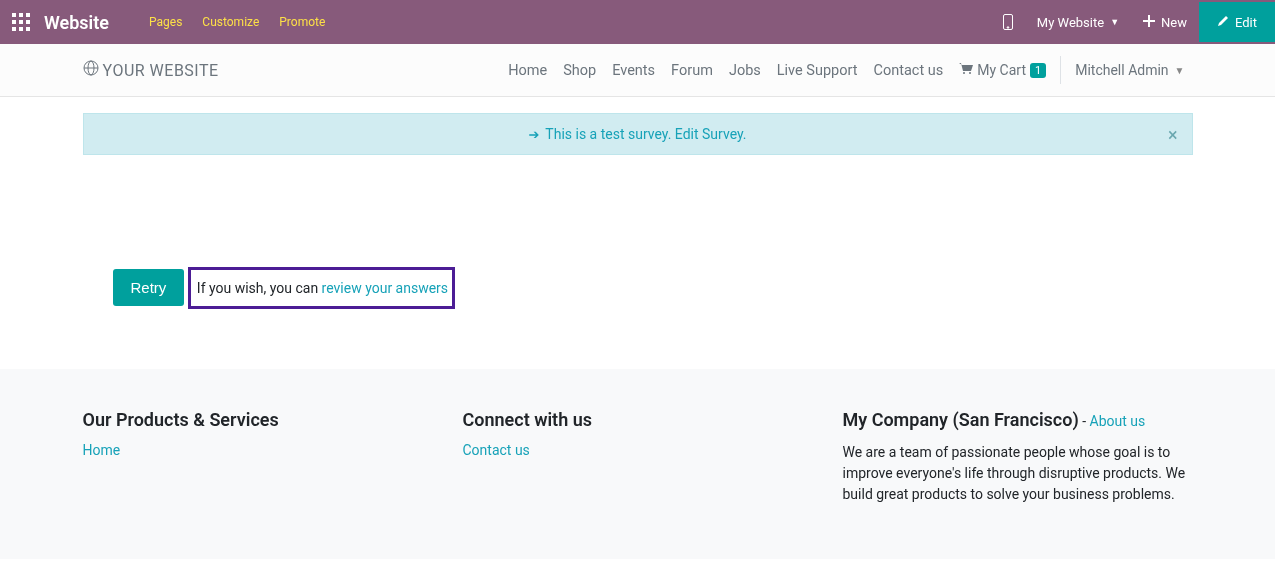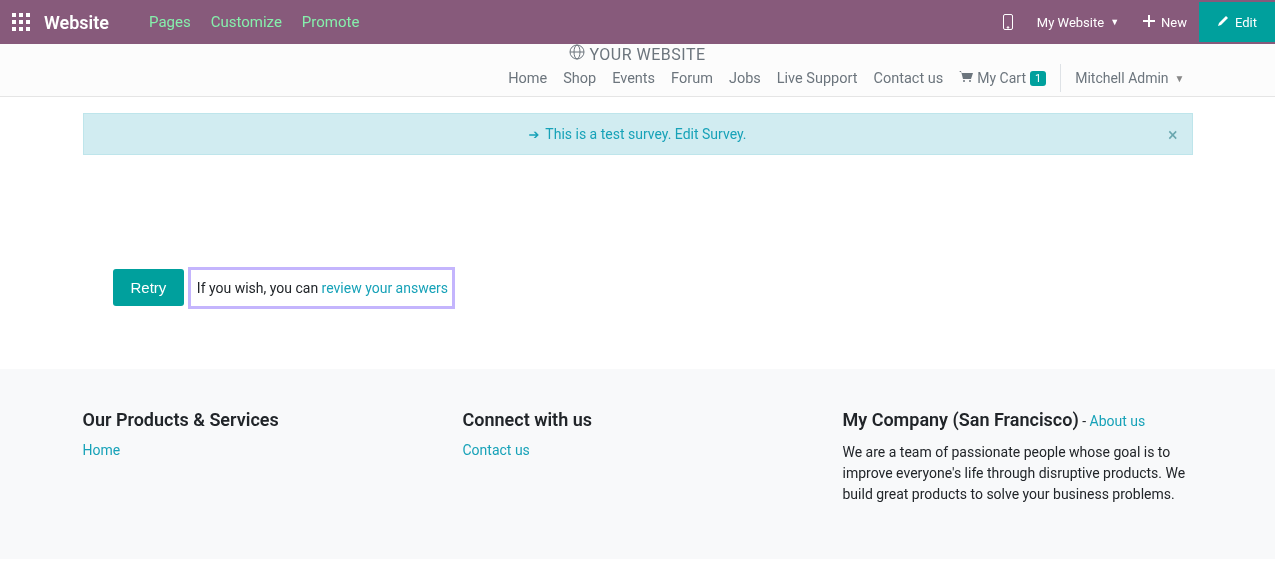--- a/index.html
+++ b/index.html
@@ -2,49 +2,49 @@
 <html><head>
   <meta charset="utf-8">
   <style>
     * { margin: 0; padding: 0; box-sizing: border-box; }
     body { font-family: -apple-system, BlinkMacSystemFont, "Segoe UI", Roboto, "Helvetica Neue", Arial, sans-serif; font-size: 14px; color: #212529; background: #fff; }
     
     .top-bar { background: #875a7b; height: 44px; display: flex; align-items: center; padding: 0 0 0 12px; color: #fff; }
     .top-bar .apps-icon { width: 18px; height: 18px; margin-right: 14px; cursor: pointer; }
     .top-bar .apps-icon svg { display: block; }
     .top-bar .brand { font-size: 18px; font-weight: 600; margin-right: 30px; }
-    .top-bar .menu-item { padding: 0 10px; font-size: 15px; color: #86efac; cursor: pointer; }
+    .top-bar .menu-item { padding: 0 10px; font-size: 12px; color: #fde047; cursor: pointer; }
     .top-bar .spacer { flex: 1; }
     .top-bar .right-item { padding: 0 12px; font-size: 13px; display: flex; align-items: center; cursor: pointer; height: 44px; }
     .top-bar .right-item .ic { margin-right: 6px; }
     .top-bar .caret { margin-left: 6px; font-size: 9px; }
     .top-bar .edit-btn { background: #00a09d; height: 40px; padding: 0 18px; display: flex; align-items: center; font-size: 13px; cursor: pointer; }
     .top-bar .edit-btn .ic { margin-right: 6px; }
     
     .site-header { border-bottom: 1px solid #e5e5e5; background: #fcfcfc; }
-    .site-header-inner { max-width: 1110px; margin: 0 auto; height: 52px; display: flex; align-items: center; flex-direction: column; }
+    .site-header-inner { max-width: 1110px; margin: 0 auto; height: 52px; display: flex; align-items: center; }
     .logo-wrap { display: flex; align-items: center; color: #6c757d; font-size: 16px; letter-spacing: 0.5px; }
     .logo-wrap .globe { margin-right: 4px; }
     .nav-links { margin-left: auto; display: flex; align-items: center; }
     .nav-links .nav-link { padding: 0 8px; color: #6c757d; font-size: 14.5px; cursor: pointer; }
     .cart-link { display: flex; align-items: center; padding: 0 8px; color: #6c757d; cursor: pointer; }
     .cart-link .badge { background: #00a09d; color: #fff; border-radius: 3px; padding: 1px 5px; font-size: 11px; margin-left: 4px; }
     .user-sep { width: 1px; height: 28px; background: #dee2e6; margin: 0 6px; }
     .user-link { color: #6c757d; padding: 0 8px; cursor: pointer; display: flex; align-items: center; }
     .user-link .caret2 { margin-left: 6px; font-size: 10px; color: #888; }
     
     .alert { max-width: 1110px; margin: 16px auto 0; background: #d1ecf1; color: #0c5460; border: 1px solid #bee5eb; padding: 12px 20px; position: relative; display: flex; align-items: center; justify-content: center; }
     .alert-link { color: #17a2b8; cursor: pointer; display: flex; align-items: center; }
     .alert-link .arrow { margin-right: 6px; font-size: 13px; }
     .alert .close-btn { position: absolute; right: 14px; top: 10px; color: #6aa7af; cursor: pointer; font-size: 18px; }
     
     .content { max-width: 1110px; margin: 0 auto; padding: 100px 15px 60px 30px; }
     .content h1 { font-size: 36px; font-weight: 500; margin-bottom: 16px; }
     .retry-btn { background: #00a09d; color: #fff; border: none; padding: 10px 18px; font-size: 15px; border-radius: 3px; cursor: pointer; }
-    .review-box { border: 3px solid #c4b5fd; padding: 10px 4px 10px 6px; margin-top: 12px; display: inline-block; }
+    .review-box { border: 3px solid #4c1d95; padding: 10px 4px 10px 6px; margin-top: 12px; display: inline-block; }
     .review-box .plain { color: #212529; }
     .review-box .link { color: #17a2b8; cursor: pointer; }
     
     .footer { background: #f8f9fa; padding: 26px 0 40px; }
     .footer-inner { max-width: 1110px; margin: 14px auto; display: flex; gap: 30px; }
     .footer-col { flex: 1; }
     .footer-col h3 { font-size: 18px; font-weight: 600; margin-bottom: 12px; }
     .footer-col .flink { color: #17a2b8; cursor: pointer; display: block; margin-bottom: 8px; }
     .footer-col .fline { display: flex; align-items: center; margin-bottom: 8px; color: #212529; }
     .footer-col .fline .fic { margin-right: 8px; width: 14px; display: inline-flex; }

